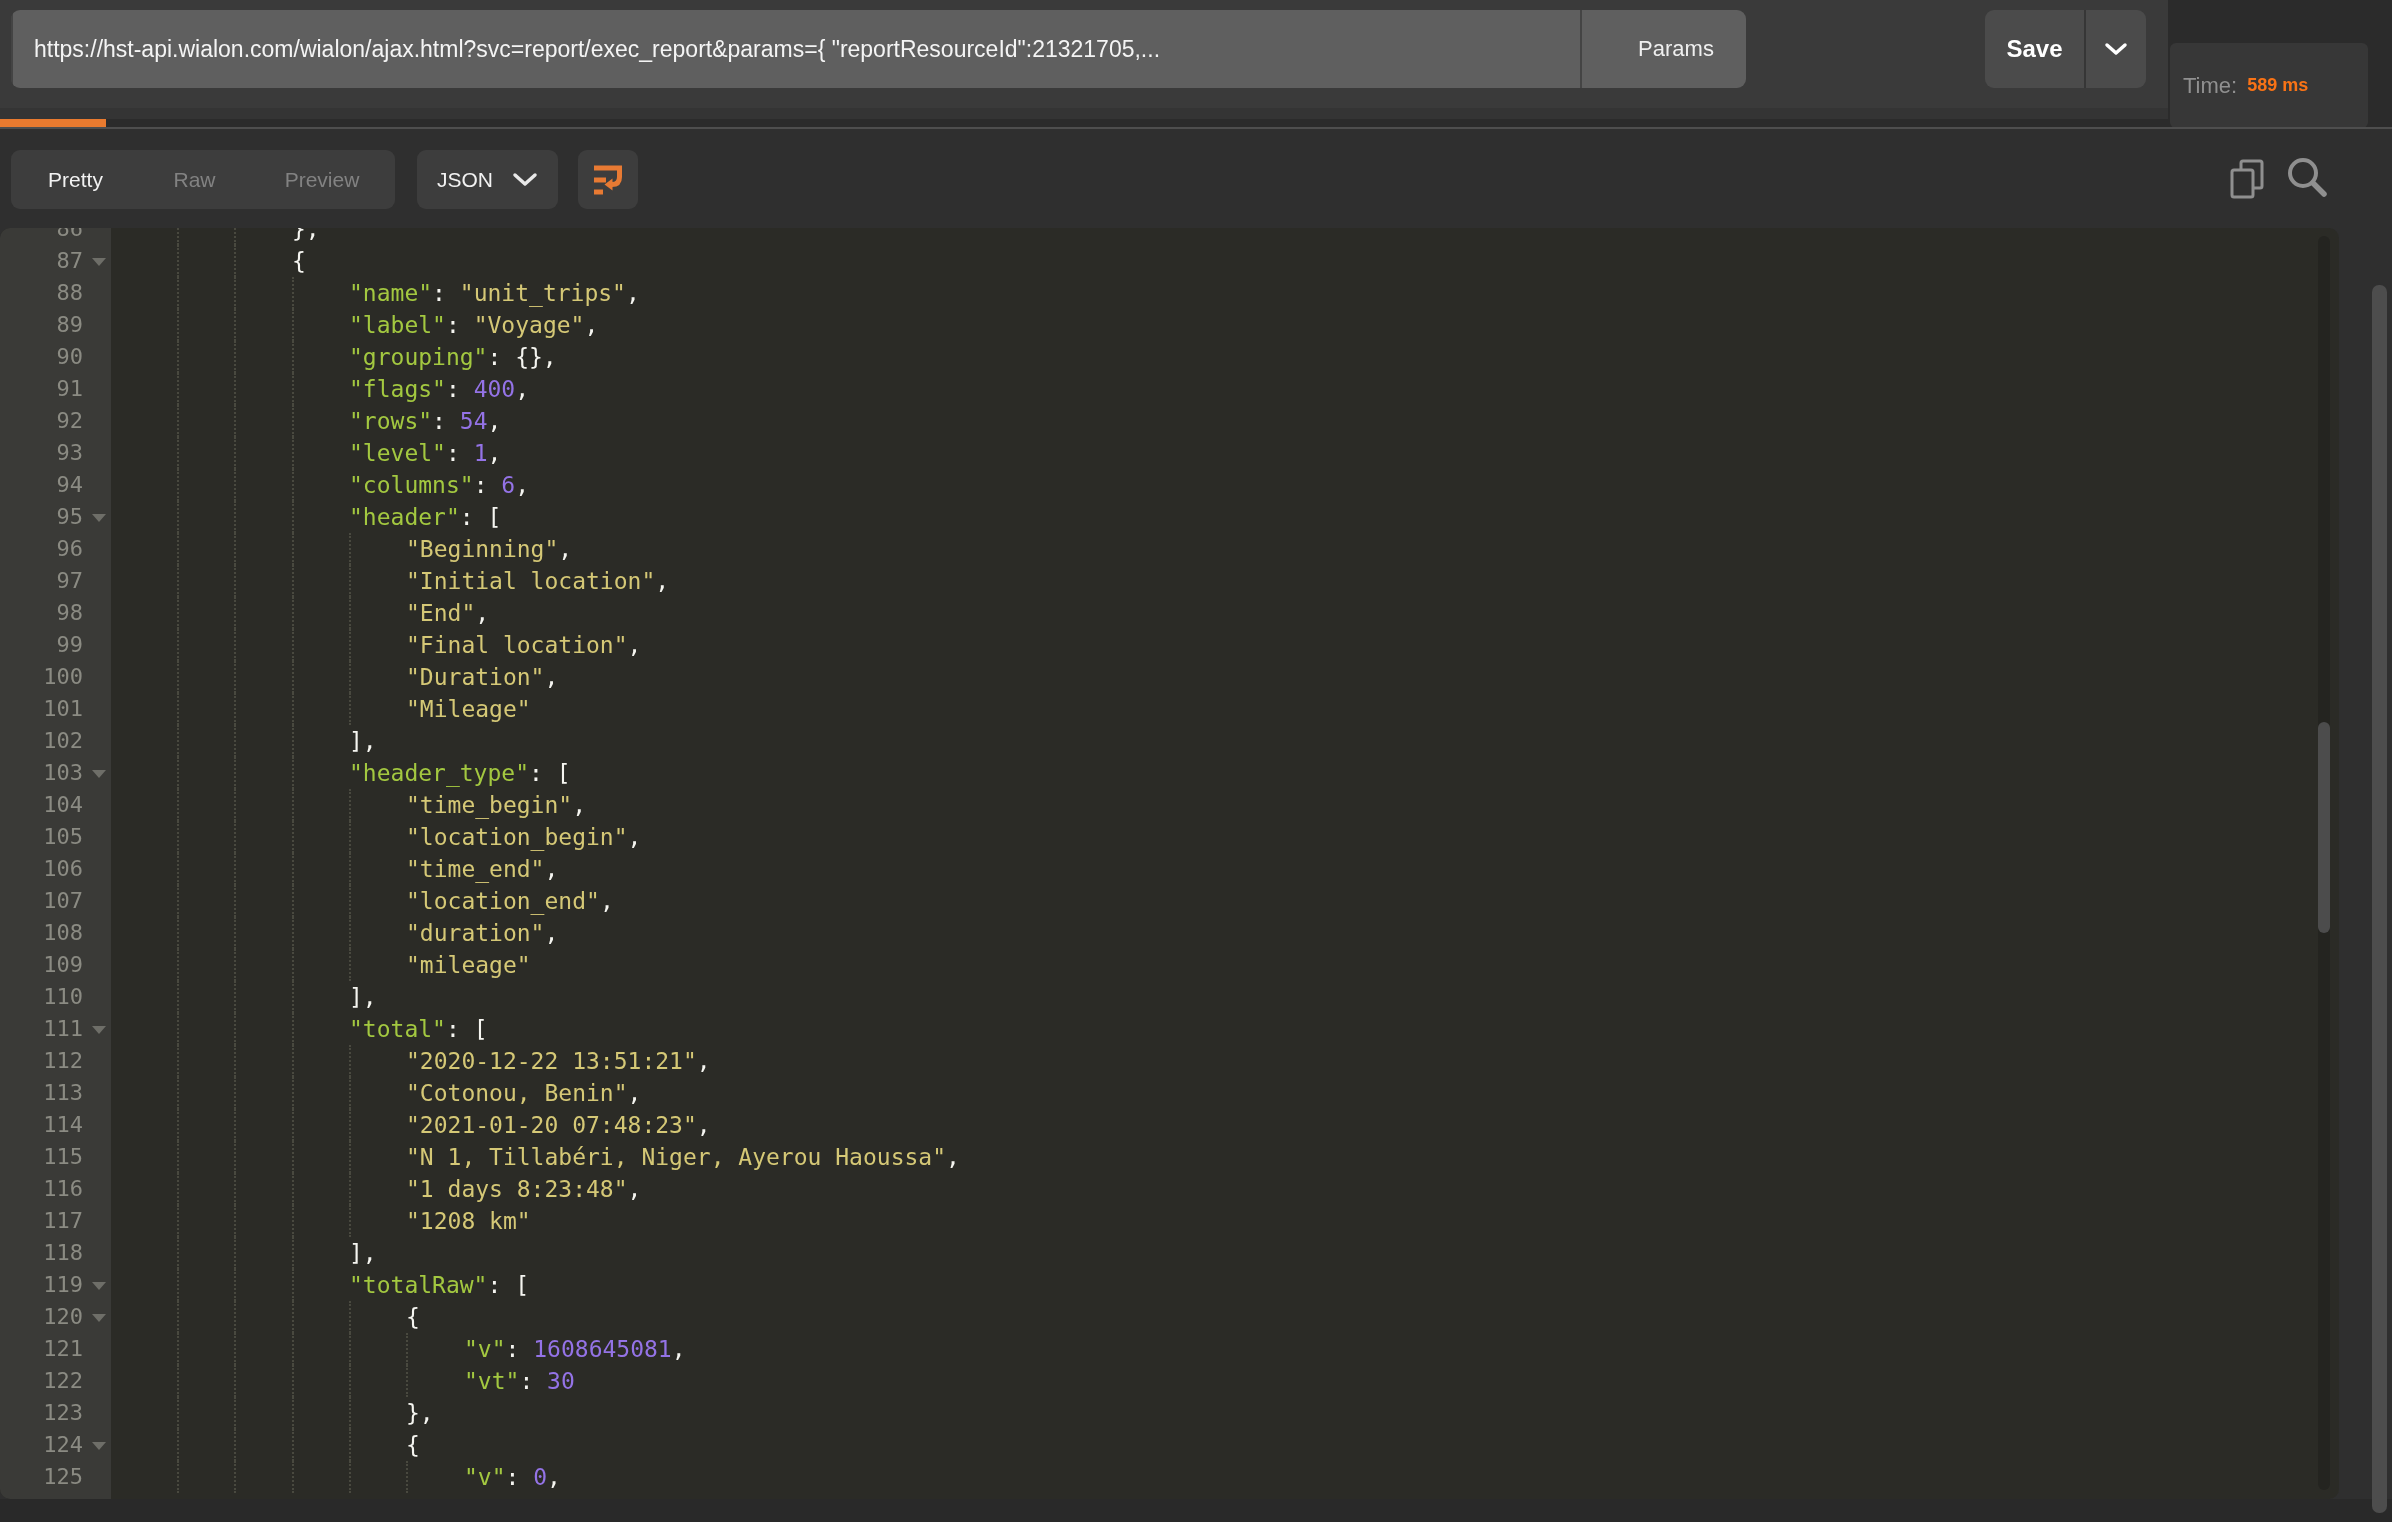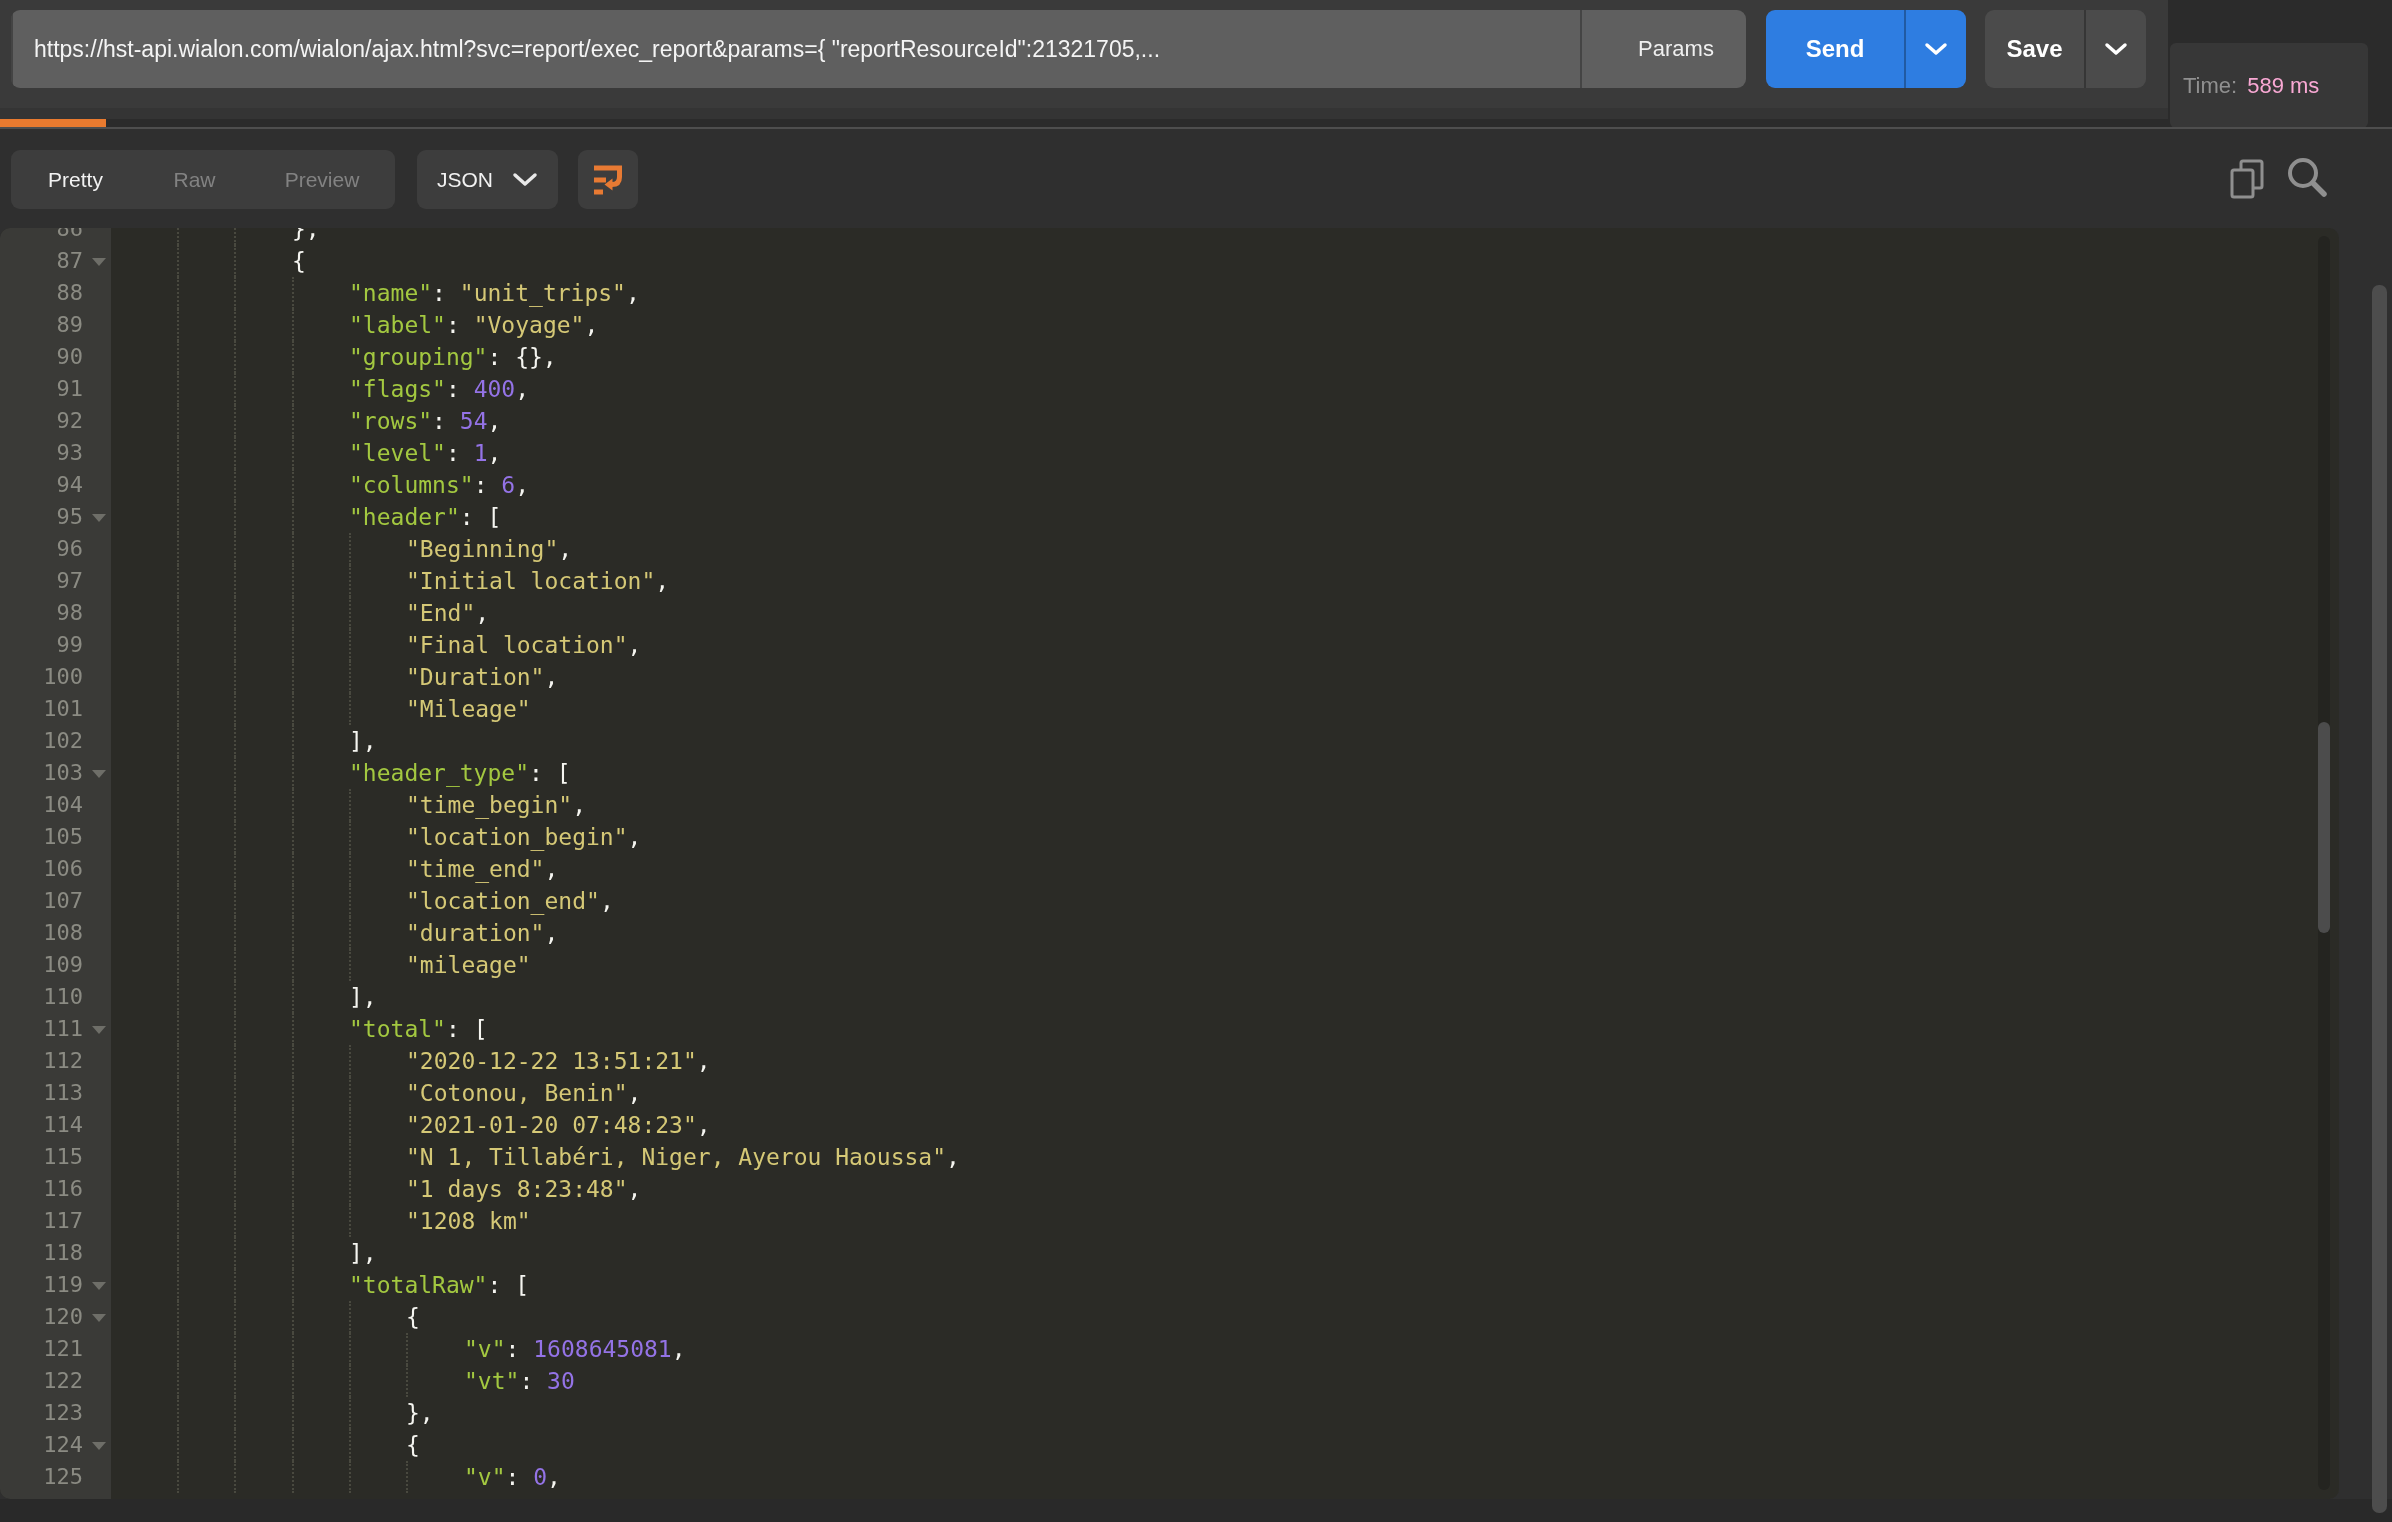--- a/index.html
+++ b/index.html
@@ -20,21 +20,21 @@
   .params-seg { width:164px; display:flex; align-items:center; justify-content:center;padding-left:24px; }
   .params-label { color:#efefef; font-size:22px; }
   .btn-group { top:10px; height:78px; border-radius:9px; overflow:hidden; display:flex; }
   .send-group { left:1766px; width:200px; background:#2e7de1; }
   .save-group { left:1985px; width:161px; background:#4b4b4b;text-align:right; }
   .btn-main { display:flex; align-items:center; justify-content:center; color:#fff; font-weight:bold; font-size:24px; }
   .send-main { width:138px; } .save-main { width:99px; }
   .btn-caret { flex:1; display:flex; align-items:center; justify-content:center; }
   .time-panel { left:2170px; top:43px; width:198px; height:85px; background:#373737; border-radius:6px; display:flex; align-items:center; padding-left:13px; gap:10px; }
   .time-label { color:#909090; font-size:22px; }
-  .time-value { color:#f9a8d4; font-size:22px; }
+  .time-value { color:#f97316; font-size:18px;font-weight:bold; }
   .sub-strip { left:0; top:108px; width:2168px; height:11px; background:#343434; }
   .orange-indicator { left:0; top:119px; width:106px; height:8px; background:#e87a2f; }
   .header-divider { left:0; top:127px; width:2392px; height:2px; background:#4e4e4e; }
 
   
   .response-area { left:0; top:129px; width:2392px; height:1393px; background:#2f2f2f; }
   .tab-group { left:11px; top:21px; width:384px; height:59px; background:#3d3d3d; border-radius:9px; display:flex; }
   .tab-cell { display:flex; align-items:center; justify-content:center; font-size:21px; color:#828282; cursor:pointer; }
   .tab-cell.active { color:#f2f2f2; }
   .tab-pretty { width:129px; } .tab-raw { width:109px; } .tab-preview { width:146px; }
@@ -68,29 +68,20 @@
       <div class="seg-divider"></div>
       <div class="url-seg">
         <span class="url-text">https://hst-api.wialon.com/wialon/ajax.html?svc=report/exec_report&amp;params={ "reportResourceId":21321705,...</span>
       </div>
       <div class="seg-divider"></div>
       <div class="params-seg">
         <span class="params-label">Params</span>
       </div>
     </div>
 
-    <div class="abs btn-group send-group">
-      <div class="btn-main send-main">Send</div>
-      <div class="seg-divider"></div>
-      <div class="btn-caret">
-        <svg width="24" height="14" viewBox="0 0 24 14">
-          <polyline points="3,3 12,11 21,3" fill="none" stroke="#ffffff" stroke-width="3.5" stroke-linecap="round" stroke-linejoin="round"></polyline>
-        </svg>
-      </div>
-    </div>
 
     <div class="abs btn-group save-group">
       <div class="btn-main save-main">Save</div>
       <div class="seg-divider"></div>
       <div class="btn-caret">
         <svg width="24" height="14" viewBox="0 0 24 14">
           <polyline points="3,3 12,11 21,3" fill="none" stroke="#ffffff" stroke-width="3.5" stroke-linecap="round" stroke-linejoin="round"></polyline>
         </svg>
       </div>
     </div>

